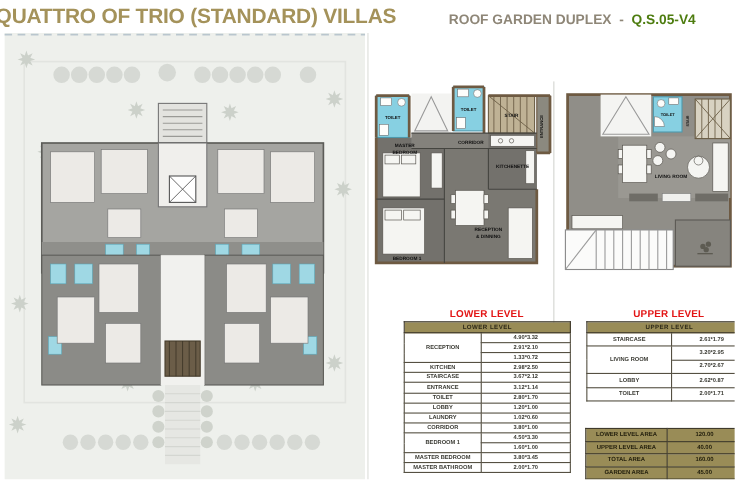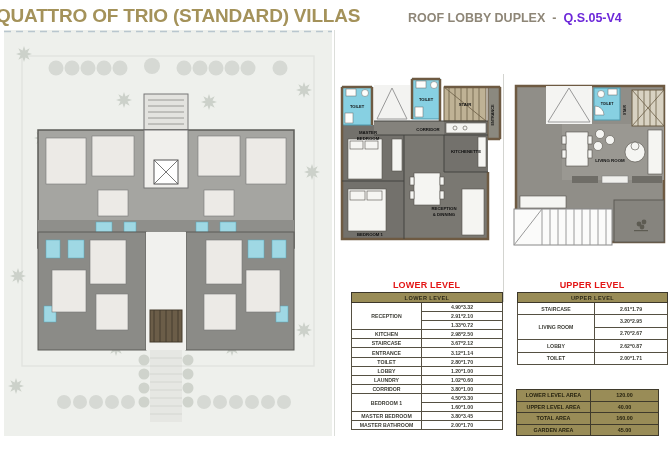--- a/index.html
+++ b/index.html
@@ -6,35 +6,35 @@
   *{box-sizing:border-box;}
   .canvas{position:relative;width:668px;height:436px;background:#ffffff;overflow:hidden;
           font-family:"Liberation Sans",sans-serif;}
   .abs{position:absolute;}
 
   
   .main-title{left:-4px;top:5px;font-size:19px;font-weight:bold;color:#a4925a;
               letter-spacing:-0.2px;white-space:nowrap;}
   .sub-title{left:408px;top:11px;font-size:12.5px;font-weight:bold;color:#8e8677;white-space:nowrap;}
   .sub-title .sep{margin:0 7px;color:#8e8677;}
-  .sub-title .code{color:#6d28d9;}
+  .sub-title .code{color:#4d7c0f;}
 
   
   .vline1{left:334px;top:30px;width:1px;height:420px;background:#dcdeda;}
   .vline2{left:503px;top:74px;width:1px;height:228px;background:#d3d4d0;}
 
   
   .site-plan{left:4px;top:30px;width:328px;height:420px;}
   .lower-plan{left:340px;top:77px;width:162px;height:172px;}
   .upper-plan{left:502px;top:74px;width:166px;height:178px;}
   svg{display:block;}
   svg text{font-family:"Liberation Sans",sans-serif;font-weight:bold;fill:#101010;}
 
   
-  .tblwrap{font-size:5.2px;}
+  .tblwrap{font-size:5.2px;margin-left:16px;}
   .tbl-title{text-align:center;color:#e31515;font-weight:bold;font-size:9px;
              letter-spacing:.2px;margin-bottom:2px;font-family:"Liberation Sans",sans-serif;}
   table{border-collapse:collapse;table-layout:fixed;width:100%;
         font-family:"Liberation Sans",sans-serif;}
   th{background:#998c57;border:1px solid #3c372a;font-size:5.6px;color:#2c2817;
      font-weight:bold;height:10px;letter-spacing:.4px;padding:0;}
   td{border:1px solid #555042;font-size:5.2px;color:#3c3c35;text-align:center;
      padding:0;font-weight:bold;}
   .lower-tbl-wrap{left:351px;top:280px;width:151px;}
   .lower-tbl-wrap table{border:1.5px solid #3c372a;}
@@ -47,21 +47,21 @@
   .area-tbl-wrap td{background:#998c57;border:1px solid #3f3a2b;color:#26220f;
                     height:11.6px;font-size:5.4px;font-weight:bold;}
 </style>
 </head>
 <body>
 
 <div class="canvas">
 
   <div class="abs main-title">QUATTRO OF TRIO (STANDARD) VILLAS</div>
   <div class="abs sub-title">
-    <span>ROOF LOBBY DUPLEX</span><span class="sep">-</span><span class="code">Q.S.05-V4</span>
+    <span>ROOF GARDEN DUPLEX</span><span class="sep">-</span><span class="code">Q.S.05-V4</span>
   </div>
 
   <div class="abs vline1"></div>
   <div class="abs vline2"></div>
 
   <div class="abs site-plan">
     <svg width="328" height="420" viewBox="0 0 328 420">
       <defs>
         <g id="palm" fill="#ccd1ca">
           <path d="M0,-8L2,-2L8,0L2,2L0,8L-2,2L-8,0L-2,-2Z"></path>

